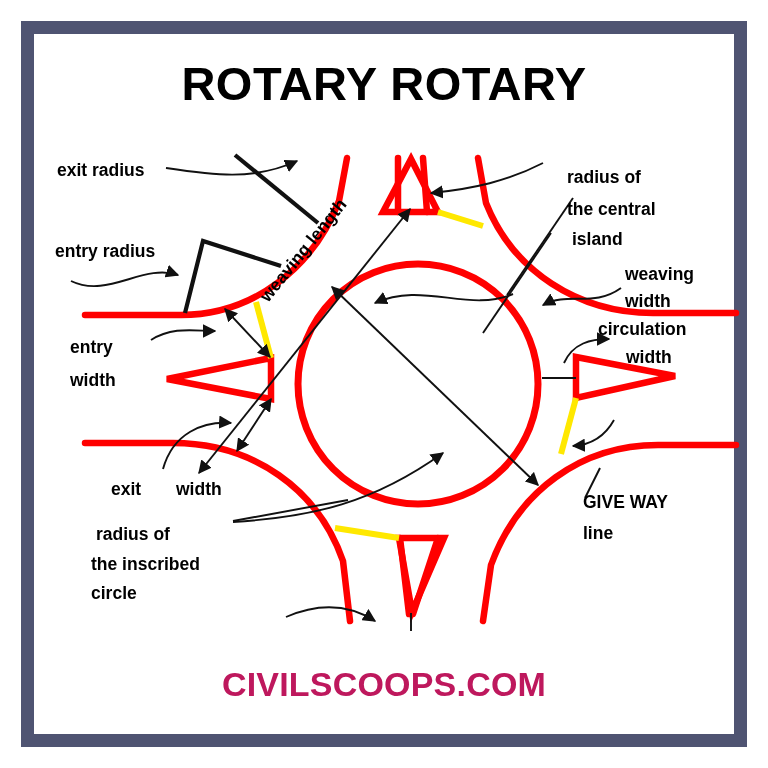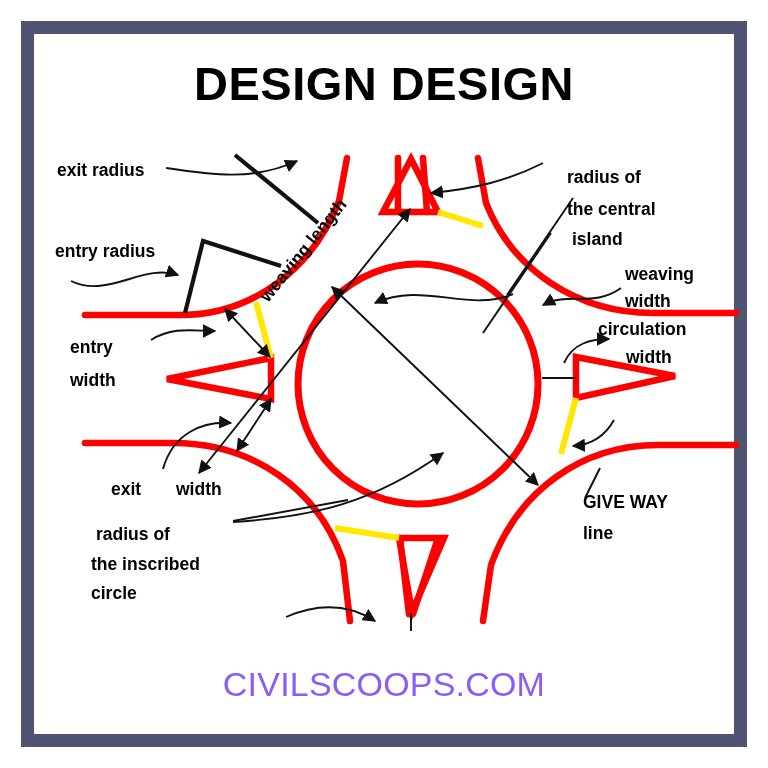--- a/index.html
+++ b/index.html
@@ -47,22 +47,22 @@
     color: #000000;
     font-family: "Liberation Sans", sans-serif;
   }
   .footer {
     position: absolute;
     left: 0;
     right: 0;
     bottom: 30px;
     text-align: center;
     font-size: 34px;
-    font-weight: normal;
-    color: #8b5cf6;
+    font-weight: bold;
+    color: #be185d;
     letter-spacing: 0.2px;
     font-family: "Liberation Sans", sans-serif;
   }
   #diagram {
     position: absolute;
     left: -21px;
     top: -21px;
     width: 768px;
     height: 768px;
     pointer-events: none;
@@ -119,21 +119,21 @@
     stroke-width: 1.9;
   }
 </style>
 </head>
 <body>
 
 <div id="page">
   <div id="frame">
     <div id="inner">
 
-      <div class="title">DESIGN DESIGN</div>
+      <div class="title">ROTARY ROTARY</div>
 
       <svg id="diagram" viewBox="0 0 768 768">
 
         <path class="road" d="M 72 302 L 168 302 C 240 302 300 255 326 188 L 334 145"></path>
 
         <path class="road" d="M 465 145 L 473 190 C 500 258 565 300 640 300 L 723 300"></path>
 
         <path class="road" d="M 72 430 L 160 430 C 240 430 305 476 330 548 L 337 608"></path>
 
         <path class="road" d="M 470 608 L 478 552 C 505 478 568 432 645 432 L 723 432"></path>

